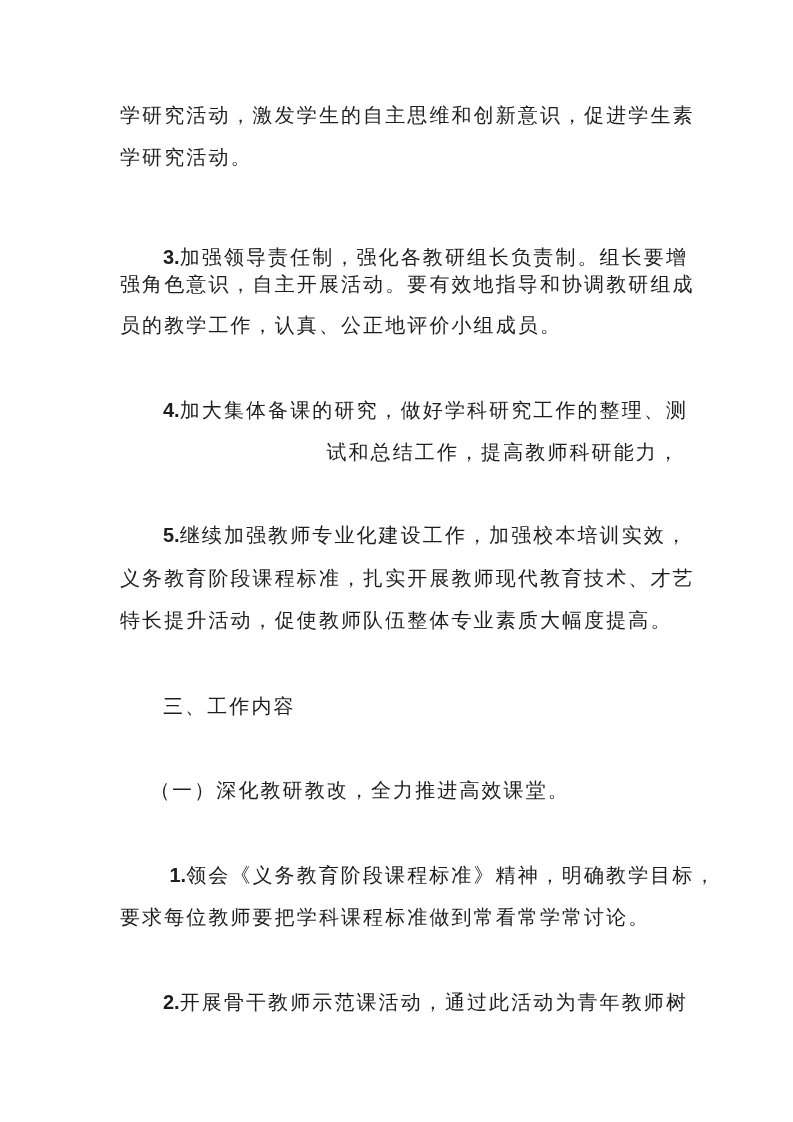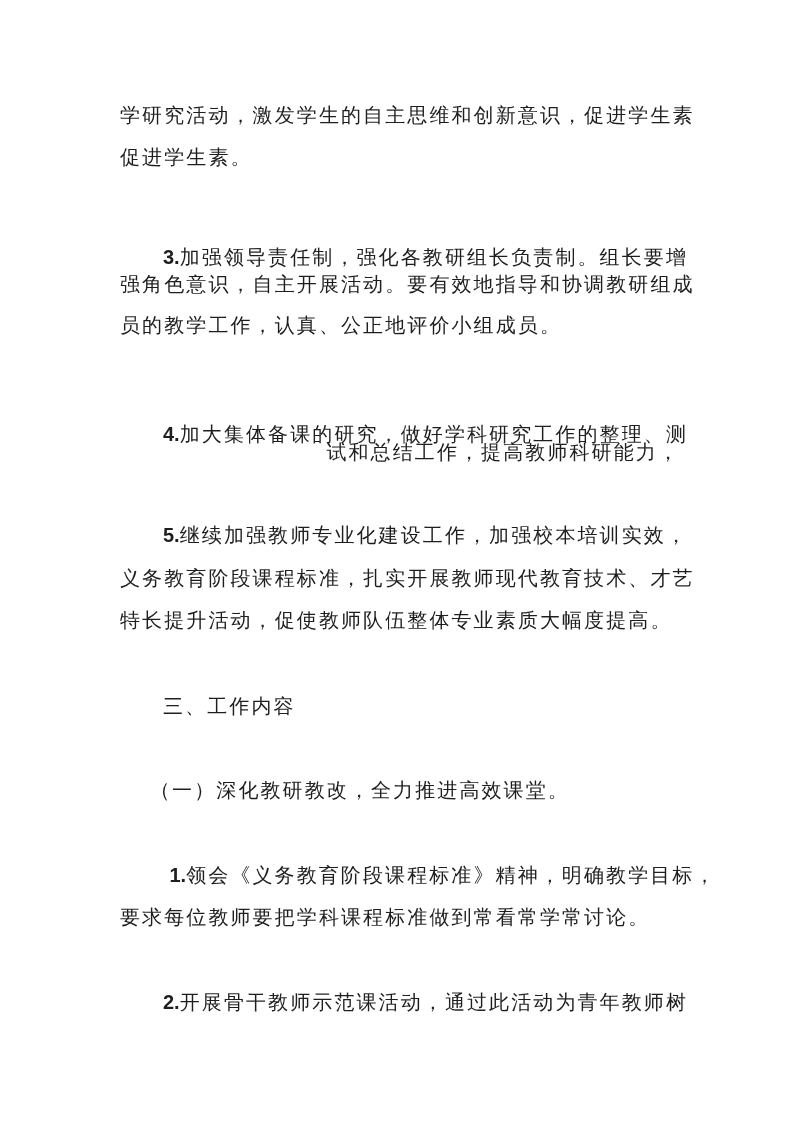--- a/index.html
+++ b/index.html
@@ -42,27 +42,27 @@
       font-weight: bold;
       letter-spacing: 0;
     }
   </style>
 </head>
 <body>
 
 <div class="page">
 
   <div class="line" style="top:102px;">学研究活动，激发学生的自主思维和创新意识，促进学生素</div>
-  <div class="line" style="top:144px;">促进学生素。</div>
+  <div class="line" style="top:144px;">学研究活动。</div>
 
   <div class="line indent" style="top:228px;margin-top:16px;"><span class="num">3.</span><span>加强领导责任制，强化各教研组长负责制。组长要增</span></div>
   <div class="line" style="top:312px;">员的教学工作，认真、公正地评价小组成员。</div>
   <div class="line" style="top:271px;">强角色意识，自主开展活动。要有效地指导和协调教研组成</div>
 
-  <div class="line indent" style="top:397px;margin-top:24px;"><span class="num">4.</span><span>加大集体备课的研究，做好学科研究工作的整理、测</span></div>
+  <div class="line indent" style="top:397px;"><span class="num">4.</span><span>加大集体备课的研究，做好学科研究工作的整理、测</span></div>
   <div class="line" style="top:439px;text-align:right;">试和总结工作，提高教师科研能力，</div>
 
   <div class="line indent" style="top:522px;"><span class="num">5.</span><span>继续加强教师专业化建设工作，加强校本培训实效，</span></div>
   <div class="line" style="top:565px;">义务教育阶段课程标准，扎实开展教师现代教育技术、才艺</div>
   <div class="line" style="top:607px;">特长提升活动，促使教师队伍整体专业素质大幅度提高。</div>
 
   <div class="line indent" style="top:693px;">三、工作内容</div>
 
   <div class="line indent-sub" style="top:777px;">（一）深化教研教改，全力推进高效课堂。</div>
 

